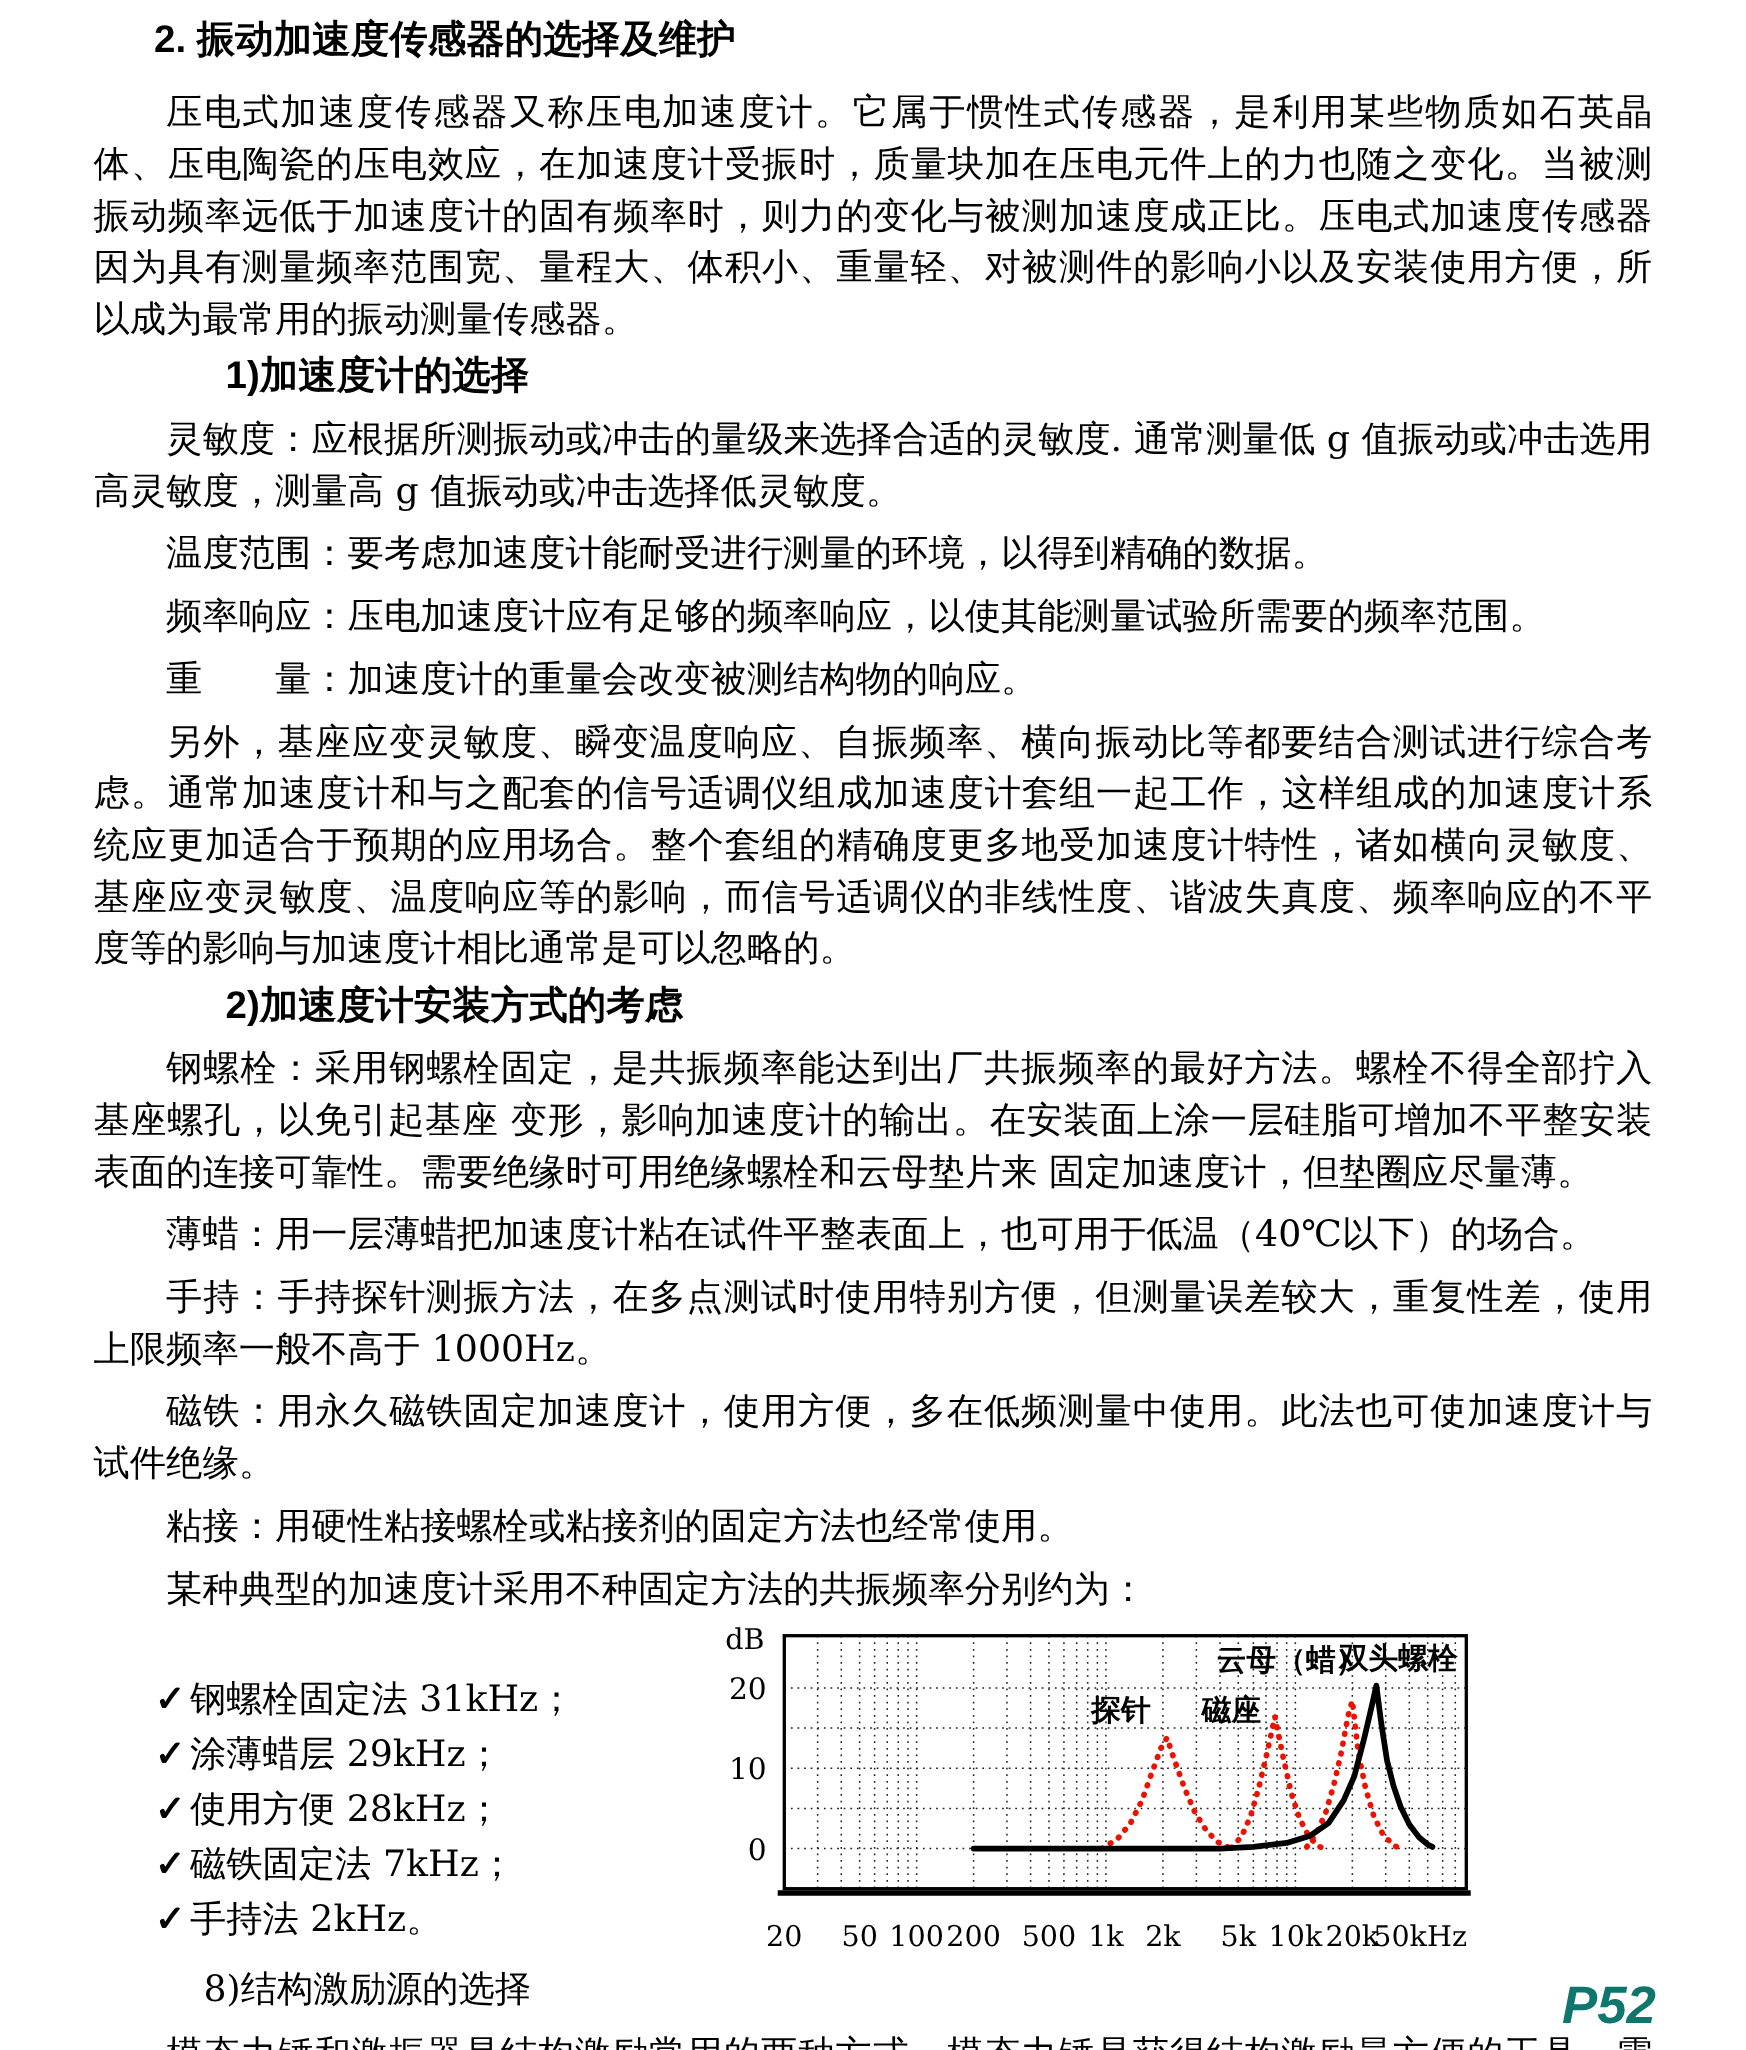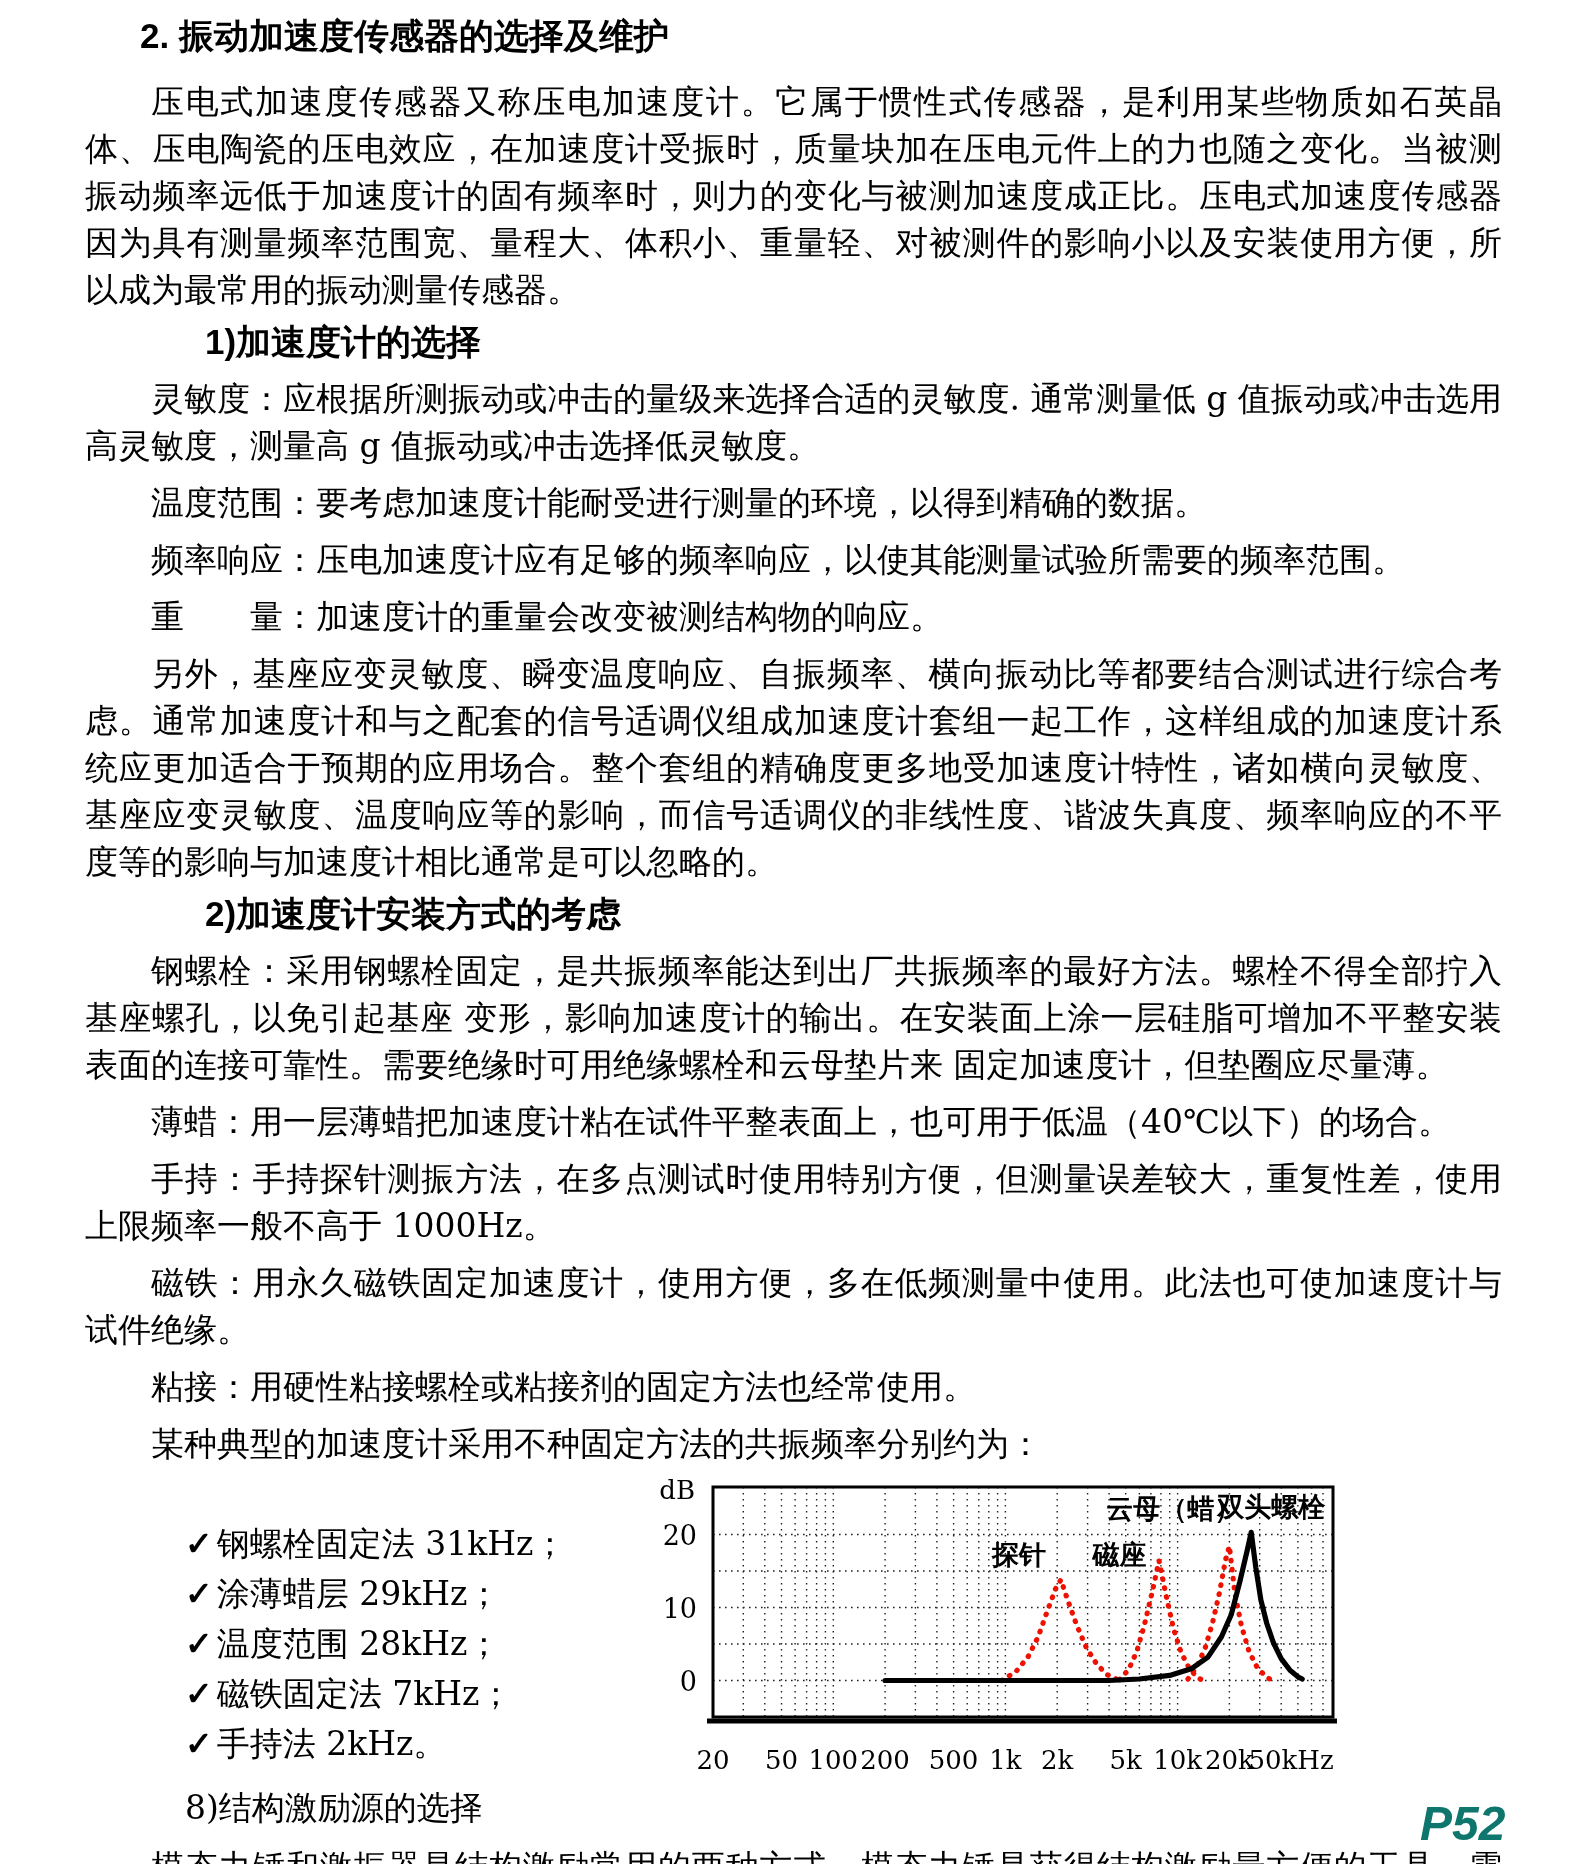--- a/index.html
+++ b/index.html
@@ -17,21 +17,21 @@
     font-family:"Liberation Sans","DejaVu Sans",sans-serif;
     font-size:35px;font-weight:bold;margin:4px 0 8px 120px;line-height:47px;
   }
   p.body{
     font-size:33px;line-height:47px;text-align:justify;
     margin:10px 0 5px 0;text-indent:2em;
   }
   .fig-row{display:flex;margin-top:10px;}
   .check-col{width:560px;flex:0 0 560px;padding-top:42px;}
   .check-item{
-    font-size:33px;line-height:50px;margin-left:100px;white-space:nowrap;
+    font-size:33px;line-height:50px;margin-left:56px;white-space:nowrap;
   }
   .check-item .mark{font-weight:bold;margin-right:4px;}
   .h-plain{
     font-size:33px;line-height:50px;margin:14px 0 0 100px;
   }
   .chart-col{flex:1 1 auto;}
   p.final{margin-top:10px;}
   .page-num{
     position:absolute;left:1420px;top:1796px;
     font-family:"Liberation Sans","DejaVu Sans",sans-serif;
@@ -61,21 +61,21 @@
   <p class="body">薄蜡：用一层薄蜡把加速度计粘在试件平整表面上，也可用于低温（40℃以下）的场合。</p>
   <p class="body">手持：手持探针测振方法，在多点测试时使用特别方便，但测量误差较大，重复性差，使用上限频率一般不高于 1000Hz。</p>
   <p class="body">磁铁：用永久磁铁固定加速度计，使用方便，多在低频测量中使用。此法也可使加速度计与试件绝缘。</p>
   <p class="body">粘接：用硬性粘接螺栓或粘接剂的固定方法也经常使用。</p>
   <p class="body">某种典型的加速度计采用不种固定方法的共振频率分别约为：</p>
 
   <div class="fig-row">
     <div class="check-col">
       <div class="check-item"><span class="mark">✓</span><span>钢螺栓固定法 31kHz；</span></div>
       <div class="check-item"><span class="mark">✓</span><span>涂薄蜡层 29kHz；</span></div>
-      <div class="check-item"><span class="mark">✓</span><span>温度范围 28kHz；</span></div>
+      <div class="check-item"><span class="mark">✓</span><span>使用方便 28kHz；</span></div>
       <div class="check-item"><span class="mark">✓</span><span>磁铁固定法 7kHz；</span></div>
       <div class="check-item"><span class="mark">✓</span><span>手持法 2kHz。</span></div>
       <div class="h-plain">8)结构激励源的选择</div>
     </div>
     <div class="chart-col">
       <svg id="freq-chart" width="700" height="310">
           <line x1="68.0" x2="68.0" y1="10" y2="240" stroke="#222" stroke-width="1.4" stroke-dasharray="1.6 4.4"></line>
           <line x1="98.3" x2="98.3" y1="10" y2="240" stroke="#222" stroke-width="1.4" stroke-dasharray="1.6 4.4"></line>
           <line x1="119.8" x2="119.8" y1="10" y2="240" stroke="#222" stroke-width="1.4" stroke-dasharray="1.6 4.4"></line>
           <line x1="136.5" x2="136.5" y1="10" y2="240" stroke="#222" stroke-width="1.4" stroke-dasharray="1.6 4.4"></line>

